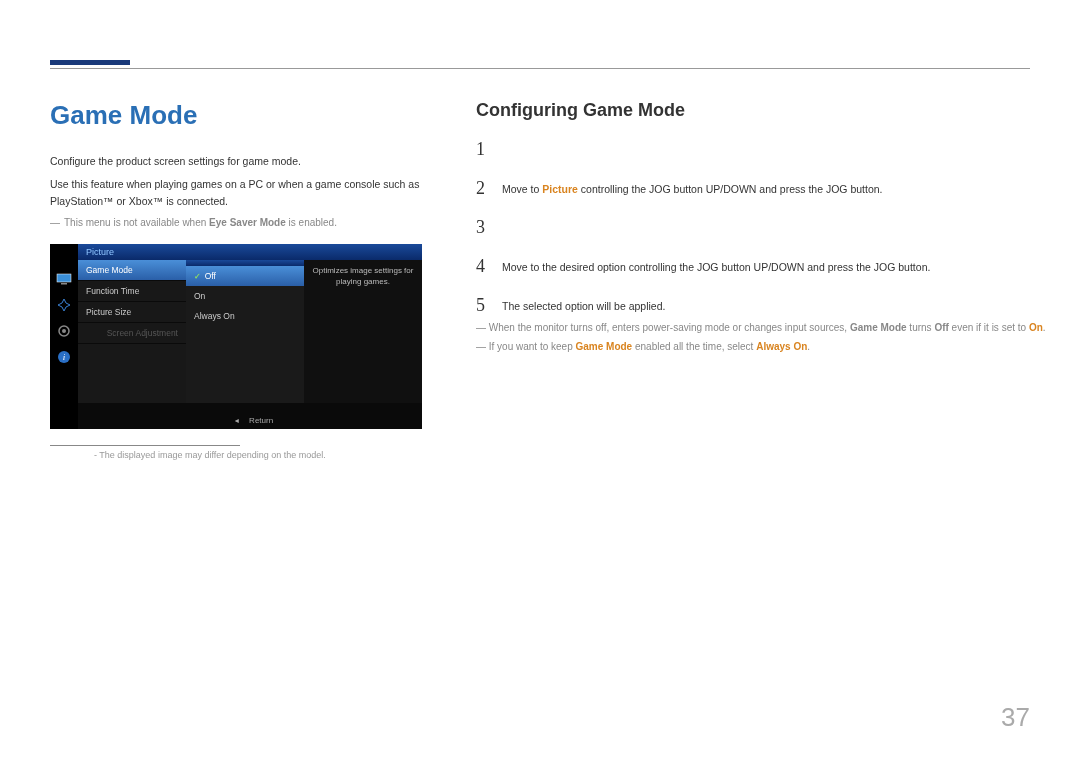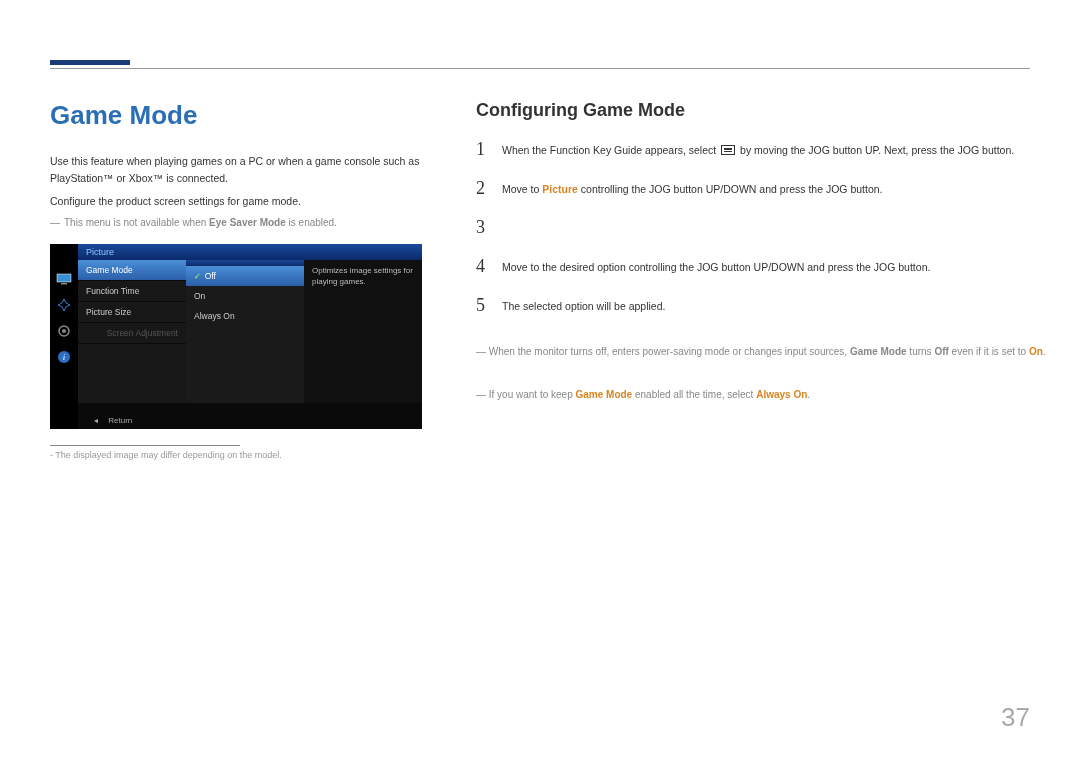--- a/index.html
+++ b/index.html
@@ -147,39 +147,41 @@
     font-weight: bold;
     font-size: 8px;
   }
   .ss-desc {
     flex: 1;
     background: #101010;
     padding: 6px 8px;
     font-size: 8px;
     color: #bbb;
     line-height: 1.3;
+    text-align: center;
   }
   .ss-footer {
     height: 24px;
     background: #0a0a0a;
     color: #aaa;
     font-size: 8px;
-    text-align: left;
+    text-align: center;
     padding: 13px 8px;
   }
   .ss-footer span { margin-left: 8px; }
   .footnote-rule {
     width: 190px;
     border-top: 1px solid #888;
     margin-top: 16px;
     margin-bottom: 4px;
   }
   .footnote {
     font-size: 9px;
     color: #999;
+    margin-left: 44px;
   }
   .steps {
     display: flex;
     flex-direction: column;
     gap: 18px;
   }
   .step {
     display: flex;
     gap: 14px;
   }
@@ -209,21 +211,21 @@
   .menu-icon-inline::before, .menu-icon-inline::after {
     content: '';
     position: absolute;
     left: 2px; right: 2px;
     height: 1.5px;
     background: #333;
   }
   .menu-icon-inline::before { top: 2px; }
   .menu-icon-inline::after { bottom: 2px; }
   .note-block {
-    margin-top: 28px;
+    margin-top: 4px;
     font-size: 10px;
     color: #888;
     line-height: 1.5;
     padding-left: 0;
   }
   .page-num {
     position: absolute;
     bottom: 30px;
     right: 50px;
     font-size: 26px;
@@ -232,22 +234,22 @@
   }
 </style>
 </head>
 <body>
 
 <div class="header-rule"></div>
 <div class="header-accent"></div>
 
 <div class="left-col">
   <h1 class="main-title">Game Mode</h1>
+  <p class="body-text">Configure the product screen settings for game mode.</p>
   <p class="body-text">Use this feature when playing games on a PC or when a game console such as PlayStation™ or Xbox™ is connected.</p>
-  <p class="body-text">Configure the product screen settings for game mode.</p>
   <p class="note">
     <span class="dash">―</span><span>This menu is not available when </span><span class="bold-dark">Eye Saver Mode</span><span> is enabled.</span>
   </p>
 
   <div class="screenshot">
     <div class="ss-sidebar">
       <div class="ss-icon">
         <svg width="16" height="12" viewBox="0 0 16 12">
             <rect x="1" y="1" width="14" height="8" fill="#3a8fd8" stroke="#fff" stroke-width="0.5"></rect>
             <rect x="5" y="10" width="6" height="1.5" fill="#888"></rect>
@@ -304,23 +306,20 @@
     <span>The displayed image may differ depending on the model.</span>
   </p>
 </div>
 
 <div class="right-col">
   <h2 class="sub-title">Configuring Game Mode</h2>
   <div class="steps">
 
     <div class="step">
       <div class="step-num">1</div>
-      <div class="step-text">
-        <span>When the Function Key Guide appears, select </span><span class="menu-icon-inline"></span><span> by moving the JOG button UP. Next, press the JOG button.</span>
-      </div>
     </div>
 
     <div class="step">
       <div class="step-num">2</div>
       <div class="step-text">
         <span>Move to </span><span class="orange">Picture</span><span> controlling the JOG button UP/DOWN and press the JOG button.</span>
       </div>
     </div>
 
     <div class="step">

